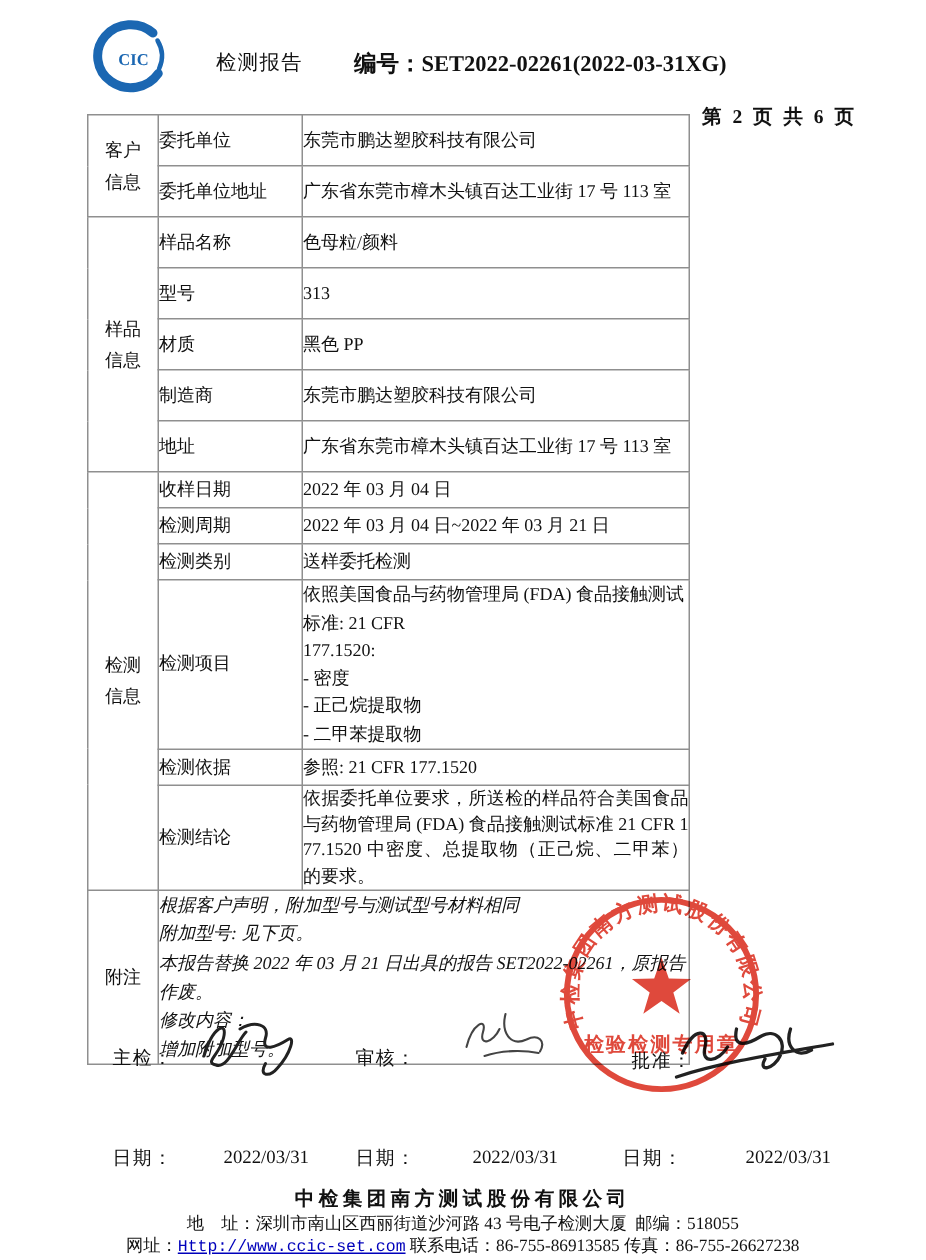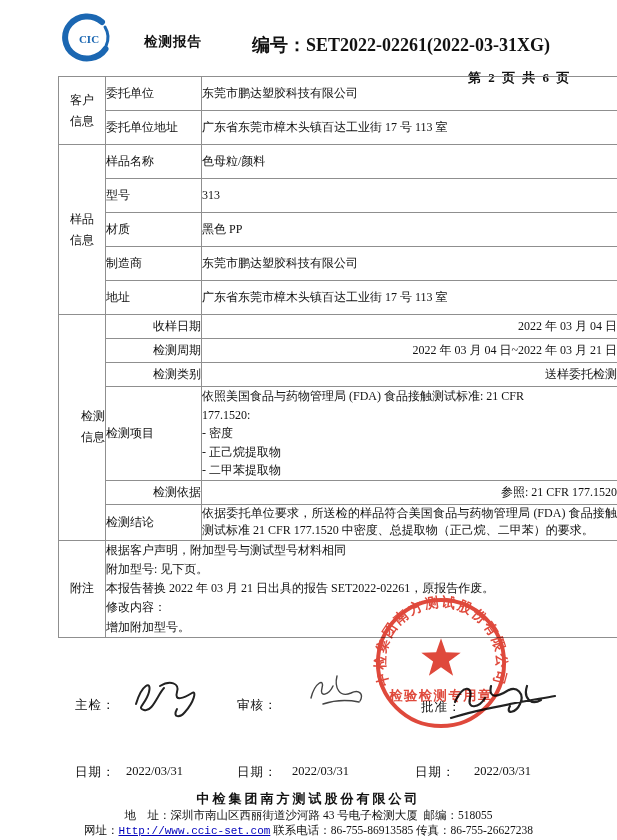--- a/index.html
+++ b/index.html
@@ -3,43 +3,43 @@
 <meta charset="utf-8">
 <style>
   html,body{margin:0;padding:0;}
   body{
     width:617px;height:840px;position:relative;background:#ffffff;
     font-family:"Liberation Serif","DejaVu Serif",serif;color:#111;
     overflow:hidden;
   }
   .abs{position:absolute;}
   
-  .hdr-title{left:144px;top:33px;font-size:13.5px;font-weight:bold;letter-spacing:1px;}
-  .hdr-no{left:252px;top:33px;font-size:18px;font-weight:bold;}
+  .hdr-title{left:144px;top:33px;font-size:13.5px;font-weight:normal;letter-spacing:1px;}
+  .hdr-no{left:236px;top:33px;font-size:15px;font-weight:bold;}
   .hdr-page{left:468px;top:33px;font-size:13px;font-weight:bold;letter-spacing:2px;margin-top:36px;}
   
-  table.rpt{border-collapse:collapse;table-layout:fixed;width:560px;}
+  table.rpt{border-collapse:collapse;table-layout:fixed;width:402px;}
   table.rpt td{
     border:1px solid #8f8f8f;font-size:12px;vertical-align:middle;
     padding:0;word-break:break-all;
   }
   td.sec{text-align:center;line-height:21px;}
   td.lbl{padding-left:12px;}
   td.val{padding-left:14px;padding-right:10px;margin-left:48px;}
   tr.h33 td{height:33px;}
-  tr.h23 td{height:23px;text-align:right;}
+  tr.h23 td{height:23px;}
   td.multi{padding-top:3px;padding-bottom:3px;}
   td.multi div{line-height:18.6px;}
   td.concl{line-height:17.4px;padding-top:3px;padding-bottom:3px;padding-right:8px;text-align:justify;}
-  td.note{padding-left:12px;padding-top:4px;padding-bottom:4px;padding-right:8px;}
+  td.note{padding-left:12px;padding-top:4px;padding-bottom:4px;padding-right:8px;font-style:italic;}
   td.note div{line-height:19.2px;}
   
   .sig-label{font-size:12.5px;letter-spacing:1px;text-align:right;}
   .date-label{font-size:12.5px;letter-spacing:1px;}
-  .date-val{font-size:12.5px;width:80px;text-align:left;}
+  .date-val{font-size:12.5px;width:80px;text-align:right;}
   .sig-svg{pointer-events:none;}
   
   .stamp{mix-blend-mode:multiply;opacity:0.9;pointer-events:none;z-index:5;}
   
   .foot{left:0;width:617px;text-align:center;}
   .foot-company{top:790px;font-size:13px;font-weight:bold;letter-spacing:3px;}
   .foot-line{top:808px;font-size:11.5px;}
   .foot-line2{top:823px;font-size:11.5px;}
   a.weblink{color:#0000bb;text-decoration:underline;font-family:"Liberation Mono","DejaVu Sans Mono",monospace;font-size:11px;}
 </style>

